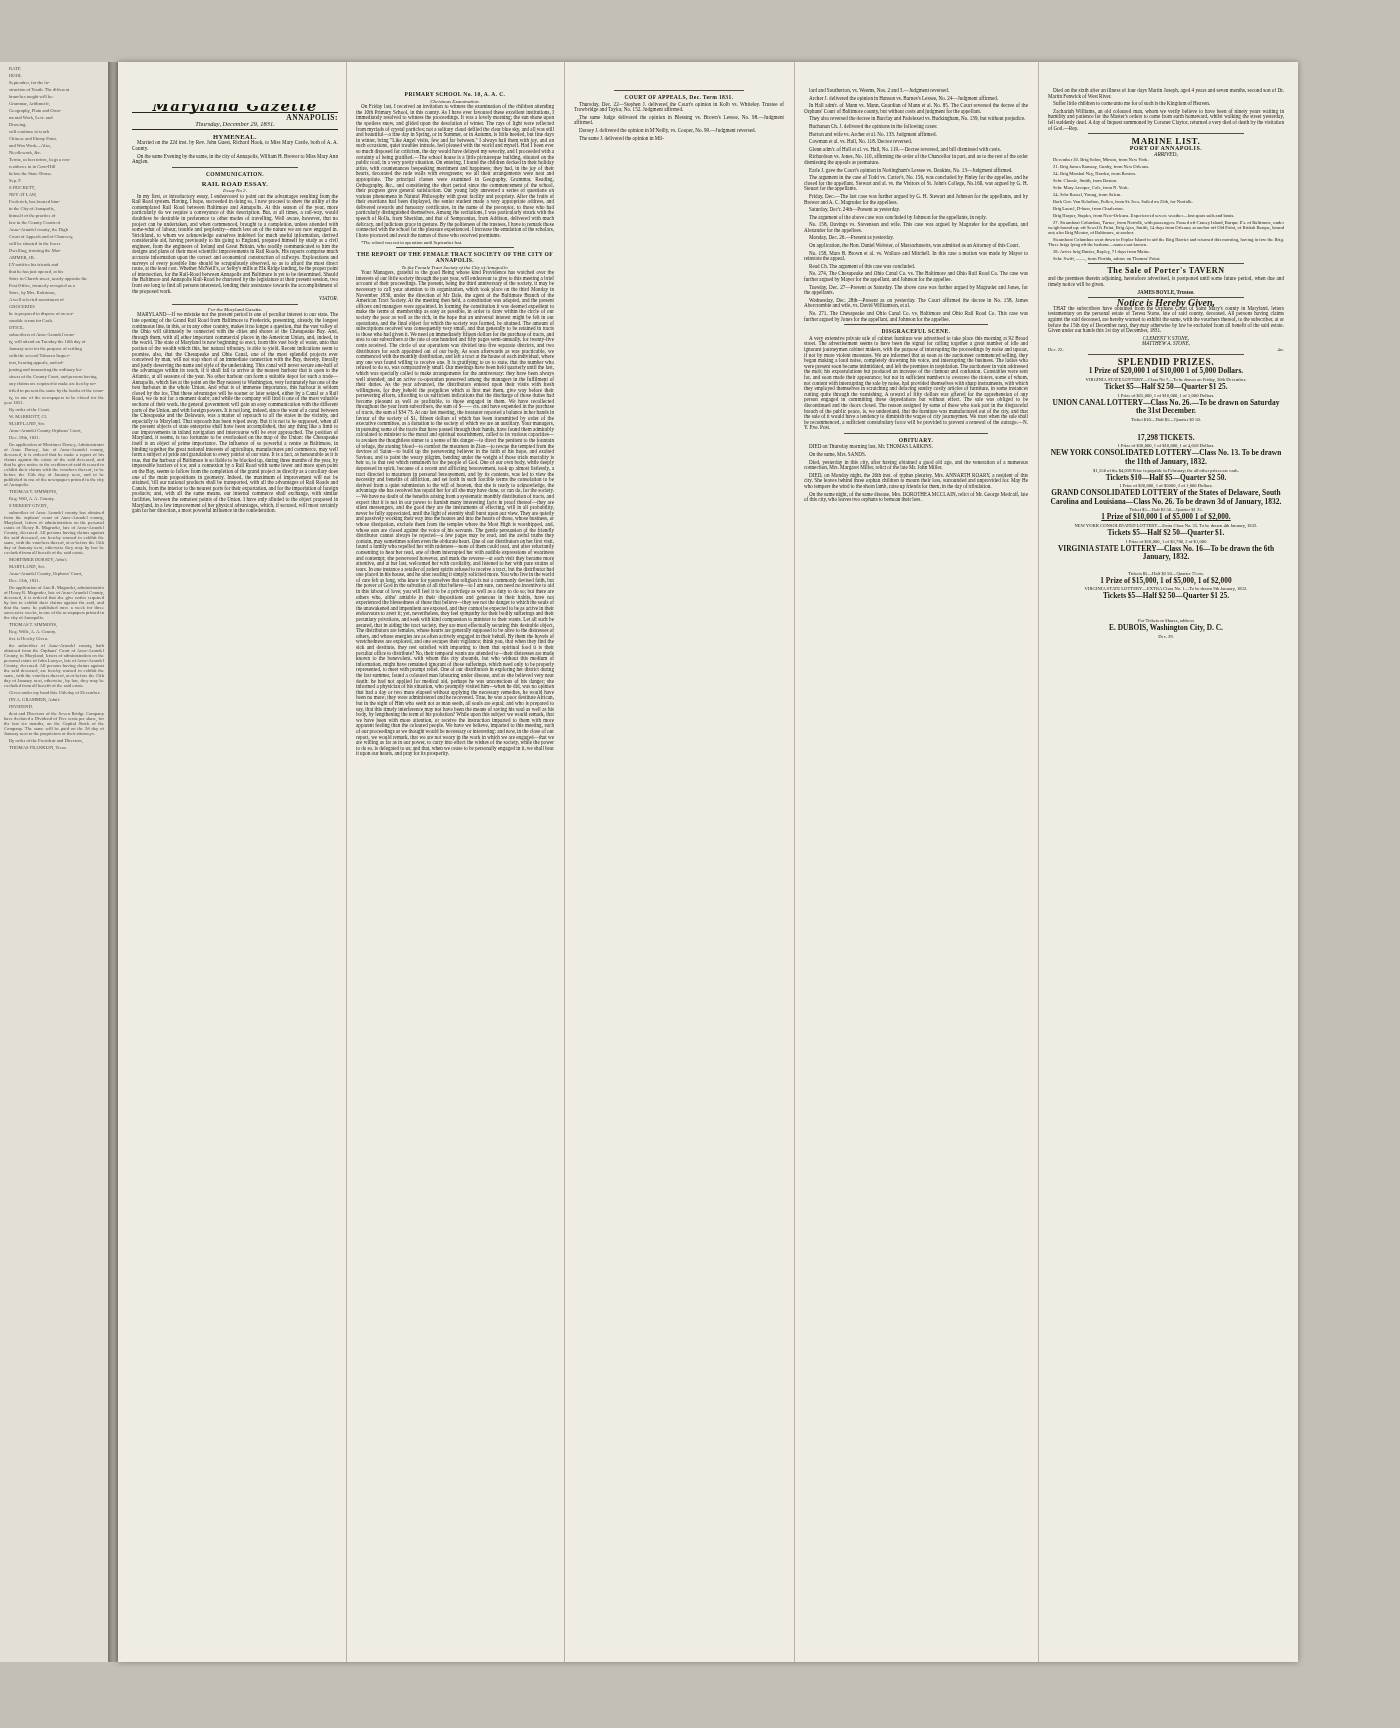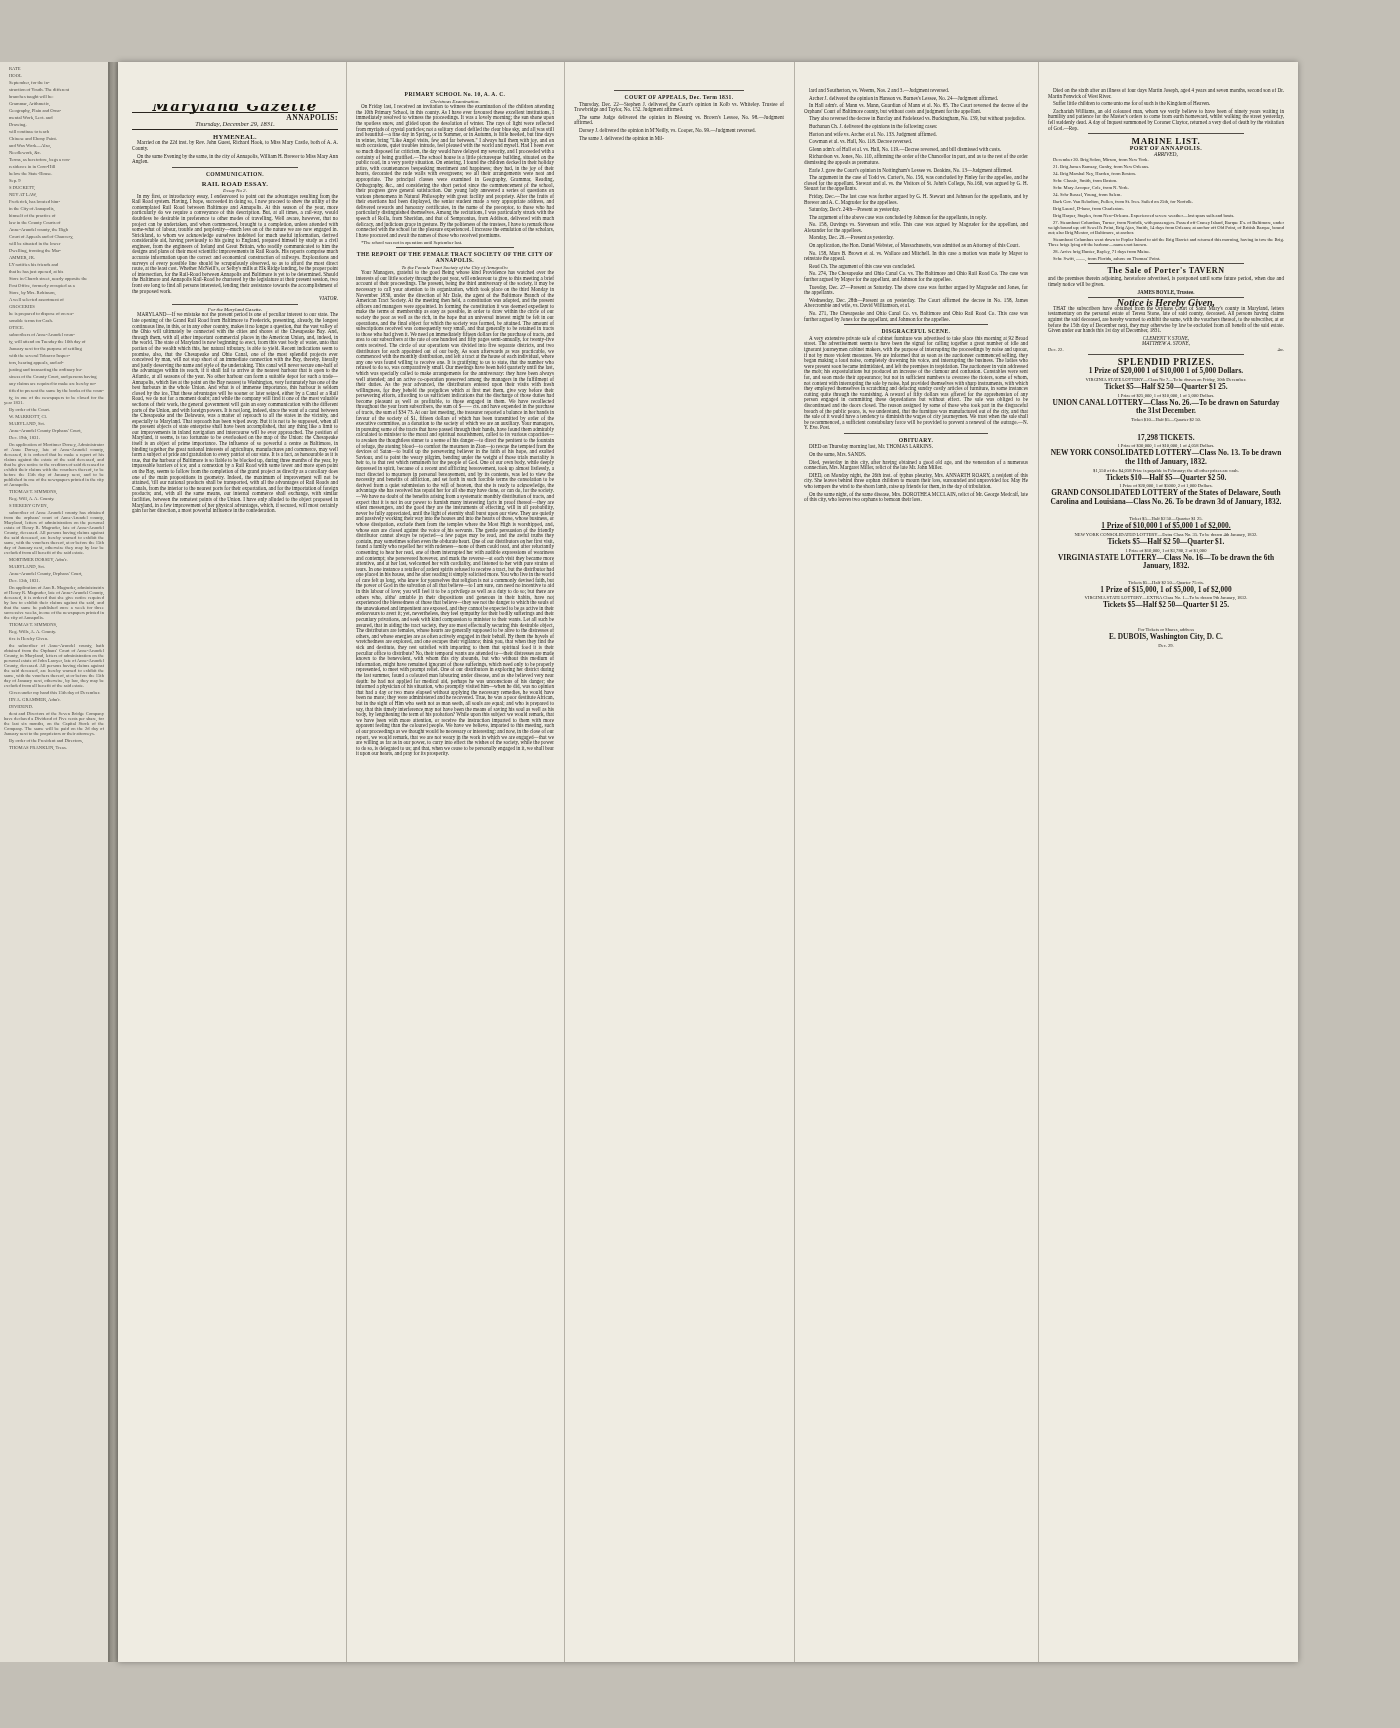--- a/index.html
+++ b/index.html
@@ -307,21 +307,21 @@
           <div class="biglot" style="margin-bottom: 1px;">Ticket $5—Half $2 50—Quarter $1 25.</div>
           <div class="center small" style="margin-bottom: 1px;">1 Prize of $25,000, 1 of $10,000, 1 of 5,000 Dollars.</div>
           <div class="biglot" style="margin-bottom: 1px;">UNION CANAL LOTTERY—Class No. 26.—To be drawn on Saturday the 31st December.</div>
           <div class="center small" style="margin-bottom: 1px;">Ticket $10—Half $5—Quarter $2 50.</div>
           <div class="biglot" style="margin-bottom: 1px; margin-top: 12px;">17,298 TICKETS.</div>
           <div class="center small" style="margin-bottom: 1px;">1 Prize of $30,000, 1 of $10,000, 1 of 4,058 Dollars.</div>
           <div class="biglot" style="margin-bottom: 1px;">NEW YORK CONSOLIDATED LOTTERY—Class No. 13. To be drawn the 11th of January, 1832.</div>
           <div class="center small" style="margin-bottom: 1px;">$1,550 of the $4,058 Prize is payable in February; the all other prizes are cash.</div>
           <div class="biglot" style="margin-bottom: 1px;">Tickets $10—Half $5—Quarter $2 50.</div>
           <div class="center small" style="margin-bottom: 1px;">1 Prize of $20,000, 1 of $5000, 2 of 1,000 Dollars.</div>
-          <div class="biglot" style="margin-bottom: 10px;">GRAND CONSOLIDATED LOTTERY of the States of Delaware, South Carolina and Louisiana—Class No. 26. To be drawn 3d of January, 1832.</div>
+          <div class="biglot" style="margin-bottom: 1px;">GRAND CONSOLIDATED LOTTERY of the States of Delaware, South Carolina and Louisiana—Class No. 26. To be drawn 3d of January, 1832.</div>
           <div class="center small" style="margin-bottom: 1px;">Ticket $5—Half $2 50—Quarter $1 25.</div>
           <div class="biglot" style="margin-bottom: 1px; text-decoration: underline;">1 Prize of $10,000 1 of $5,000 1 of $2,000.</div>
           <div class="center small" style="margin-bottom: 1px;">NEW YORK CONSOLIDATED LOTTERY—Extra Class No. 35. To be drawn 4th January, 1832.</div>
           <div class="biglot" style="margin-bottom: 1px;">Tickets $5—Half $2 50—Quarter $1.</div>
           <div class="center small" style="margin-bottom: 1px;">1 Prize of $10,000, 1 of $3,780, 2 of $1,000</div>
           <div class="biglot" style="margin-bottom: 9px;">VIRGINIA STATE LOTTERY—Class No. 16—To be drawn the 6th January, 1832.</div>
           <div class="center small" style="margin-bottom: 1px;">Tickets $5—Half $2 50—Quarter 75 cts.</div>
           <div class="biglot" style="margin-bottom: 1px;">1 Prize of $15,000, 1 of $5,000, 1 of $2,000</div>
           <div class="center small" style="margin-bottom: 1px;">VIRGINIA STATE LOTTERY—EXTRA Class No. 1—To be drawn 9th January, 1832.</div>
           <div class="biglot" style="margin-bottom: 17px;">Tickets $5—Half $2 50—Quarter $1 25.</div>

